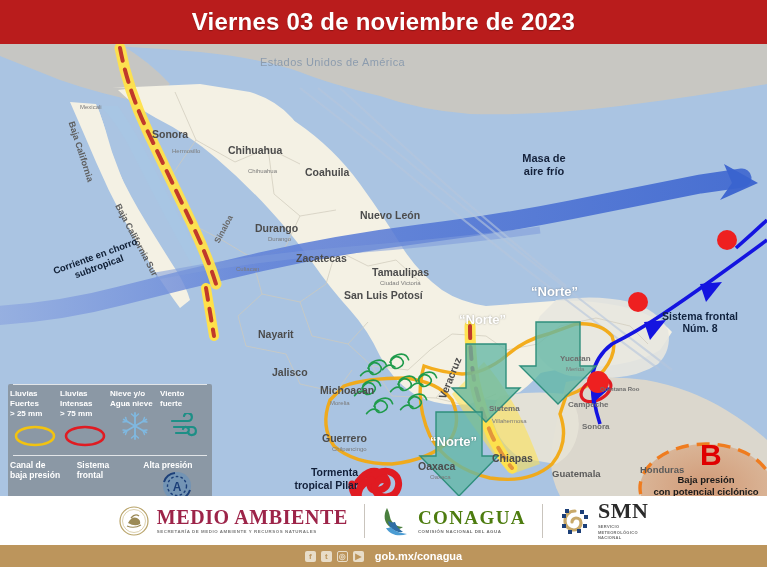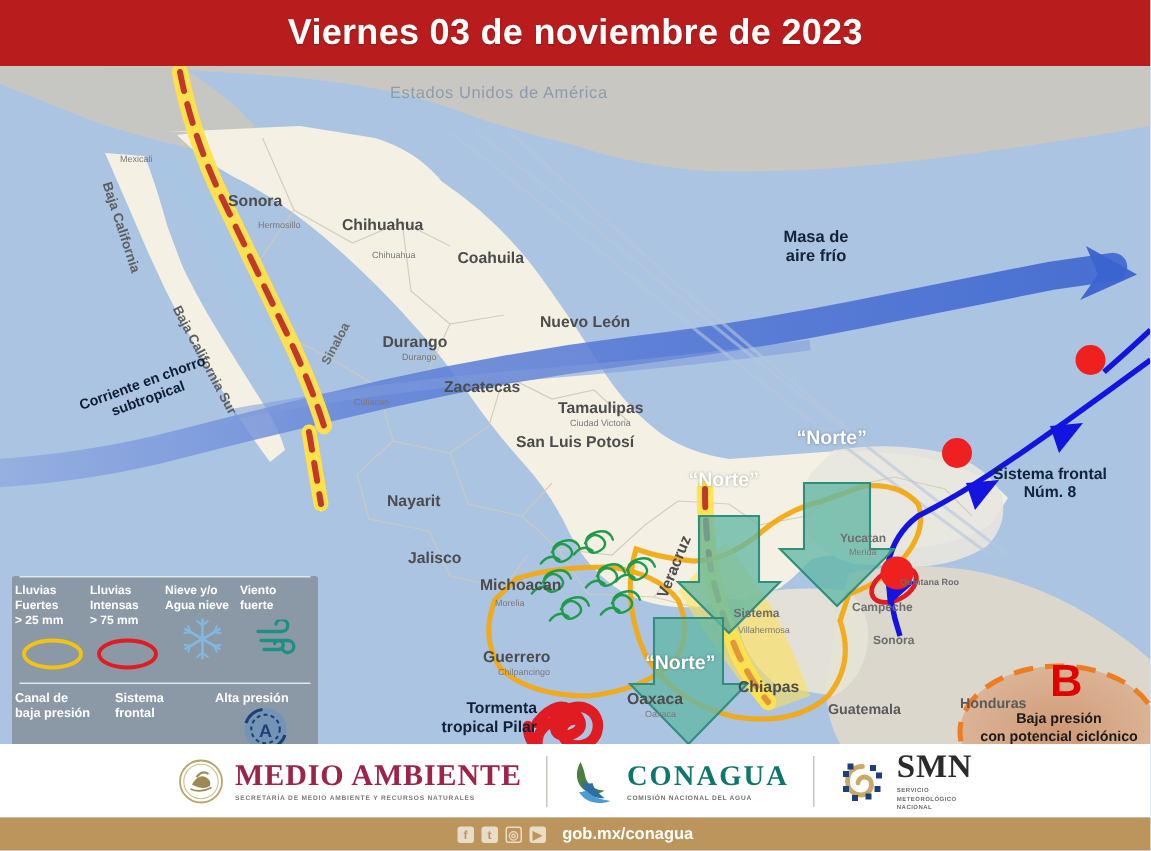--- a/index.html
+++ b/index.html
@@ -113,21 +113,21 @@
   .ma-main {
     color: #9d2449; font-family: "Liberation Serif", serif;
     font-size: 20px; font-weight: bold; letter-spacing: .6px; line-height: 20px;
   }
   .ma-sub {
     color: #7a7a7a; font-size: 4.4px; font-weight: bold;
     letter-spacing: .55px; margin-top: 2px;
   }
   .cn-text { margin-left: 7px; }
   .cn-main {
-    color: #0f766e; font-family: "Liberation Serif", serif;
+    color: #4d7c0f; font-family: "Liberation Serif", serif;
     font-size: 19px; font-weight: bold; letter-spacing: 1.4px; line-height: 19px;
   }
   .cn-sub { color: #6f6f6f; font-size: 4.4px; font-weight: bold; letter-spacing: .5px; margin-top: 2px; }
   .smn-text { margin-left: 7px; }
   .smn-main {
     color: #2b2b2b; font-family: "Liberation Serif", serif;
     font-size: 22px; font-weight: bold; letter-spacing: .5px; line-height: 22px;
   }
   .smn-sub { color: #6f6f6f; font-size: 4px; font-weight: bold; line-height: 5.5px; letter-spacing:.3px; margin-top: 2px; }
 

